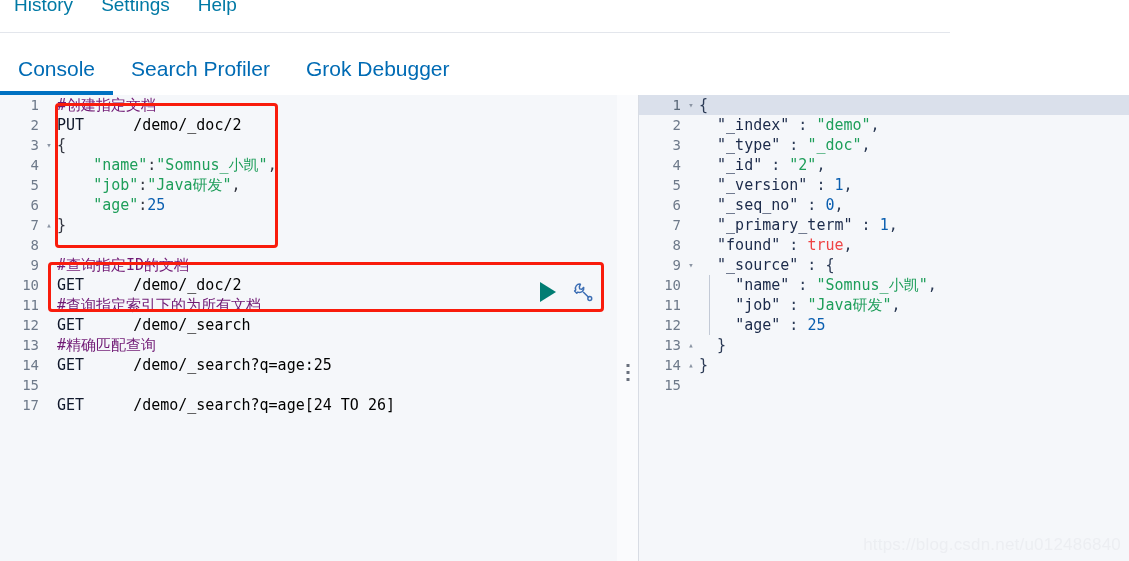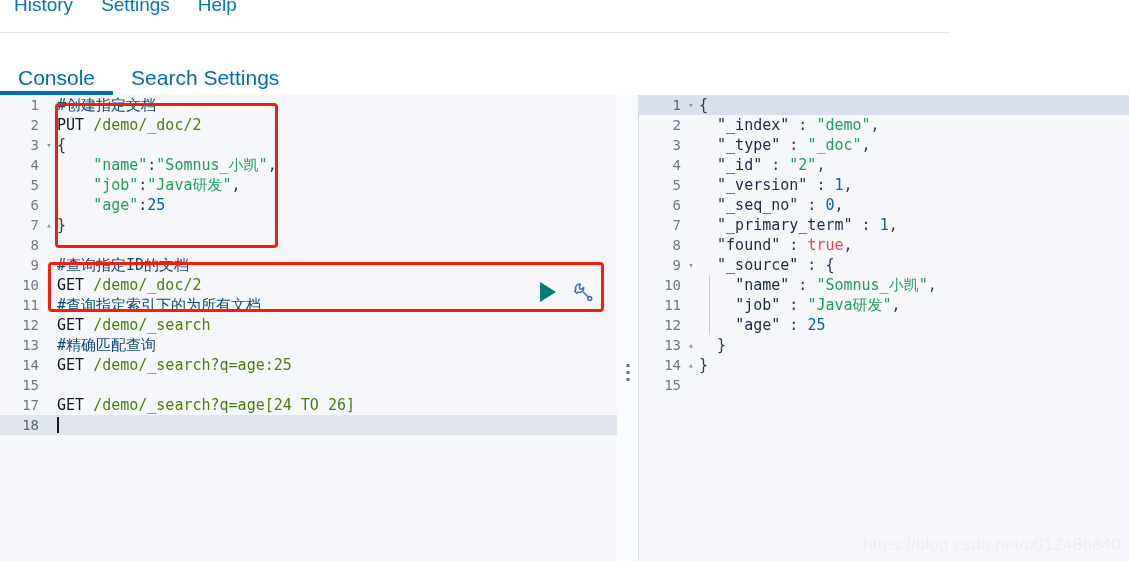--- a/index.html
+++ b/index.html
@@ -54,21 +54,21 @@
     left: 0; bottom: 0;
     display: flex;
     align-items: flex-end;
     height: 62px;
   }
   .tab {
     position: relative;
     color: #006bb4;
     font-size: 21px;
     font-family: "Liberation Sans", sans-serif;
-    padding: 0 18px 7px 18px;
+    padding: 0 18px 16px 18px;
     white-space: nowrap;
     cursor: pointer;
     line-height: 1;
   }
   .tab.active::after {
     content: "";
     position: absolute;
     left: 0; right: 0; bottom: 0;
     height: 4px;
     background: #0071c2;
@@ -137,23 +137,23 @@
 
   .cursor {
     display: inline-block;
     width: 2px;
     height: 16px;
     background: #1a1a1a;
     vertical-align: -3px;
   }
 
   
-  .tk-comment { color: #0c4a6e; }
+  .tk-comment { color: #701a75; }
   .tk-method  { color: #0f172a; }
-  .tk-url     { color: #4d7c0f; }
+  .tk-url     { color: #000000; margin-left: 40px; }
   .tk-punct   { color: #343741; }
   .tk-str     { color: #1e9e5a; }
   .tk-num     { color: #0b5fb0; }
 
   
   .annot-box {
     position: absolute;
     border: 3px solid #f91c0c;
     border-radius: 4px;
     box-sizing: border-box;
@@ -256,21 +256,22 @@
   <div class="menu-items">
     <div class="menu-item">History</div>
     <div class="menu-item">Settings</div>
     <div class="menu-item">Help</div>
   </div>
 </div>
 
 <div id="tabstrip">
   <div class="tabs">
     <div class="tab active">Console</div>
-    <div class="tab">Search Settings</div>
+    <div class="tab">Search Profiler</div>
+    <div class="tab">Grok Debugger</div>
   </div>
 </div>
 
 <div id="main">
 
   <div id="editor-pane">
     <div class="code-area" id="editor-lines">
         <div class="code-line"><span class="ln">1</span><span class="src"><span class="tk-comment">#创建指定文档</span></span></div>
         <div class="code-line"><span class="ln">2</span><span class="src"><span class="tk-method">PUT</span> <span class="tk-url">/demo/_doc/2</span></span></div>
         <div class="code-line"><span class="ln">3</span><span class="fold">▾</span><span class="src"><span class="tk-punct">{</span></span></div>
@@ -280,21 +281,20 @@
         <div class="code-line"><span class="ln">7</span><span class="fold">▴</span><span class="src"><span class="tk-punct">}</span></span></div>
         <div class="code-line"><span class="ln">8</span><span class="src"></span></div>
         <div class="code-line"><span class="ln">9</span><span class="src"><span class="tk-comment">#查询指定ID的文档</span></span></div>
         <div class="code-line"><span class="ln">10</span><span class="src"><span class="tk-method">GET</span> <span class="tk-url">/demo/_doc/2</span></span></div>
         <div class="code-line"><span class="ln">11</span><span class="src"><span class="tk-comment">#查询指定索引下的为所有文档</span></span></div>
         <div class="code-line"><span class="ln">12</span><span class="src"><span class="tk-method">GET</span> <span class="tk-url">/demo/_search</span></span></div>
         <div class="code-line"><span class="ln">13</span><span class="src"><span class="tk-comment">#精确匹配查询</span></span></div>
         <div class="code-line"><span class="ln">14</span><span class="src"><span class="tk-method">GET</span> <span class="tk-url">/demo/_search?q=age:25</span></span></div>
         <div class="code-line"><span class="ln">15</span><span class="src"></span></div>
         <div class="code-line"><span class="ln">17</span><span class="src"><span class="tk-method">GET</span> <span class="tk-url">/demo/_search?q=age[24 TO 26]</span></span></div>
-        <div class="code-line active"><span class="ln">18</span><span class="src"><span class="cursor"></span></span></div>
       </div>
 
     <div class="annot-box" style="left:55px; top:8px; width:223px; height:145px;"></div>
     <div class="annot-box" style="left:48px; top:167px; width:556px; height:50px;"></div>
 
     <div id="req-actions" style="left:540px; top:186px;">
       <div class="play-btn"></div>
       <span class="wrench-btn">
         <svg width="22" height="22" viewBox="0 0 24 24" fill="none" stroke="#3c6eb4" stroke-width="1.6" stroke-linecap="round" stroke-linejoin="round">
           <path d="M9.2 3.4a4.6 4.6 0 0 0-5.1 6.3l-1.3 1.3 2.4 2.4 1.3-1.3a4.6 4.6 0 0 0 6.3-5.1L10.6 9 8.4 8.6 8 6.4z"></path>

